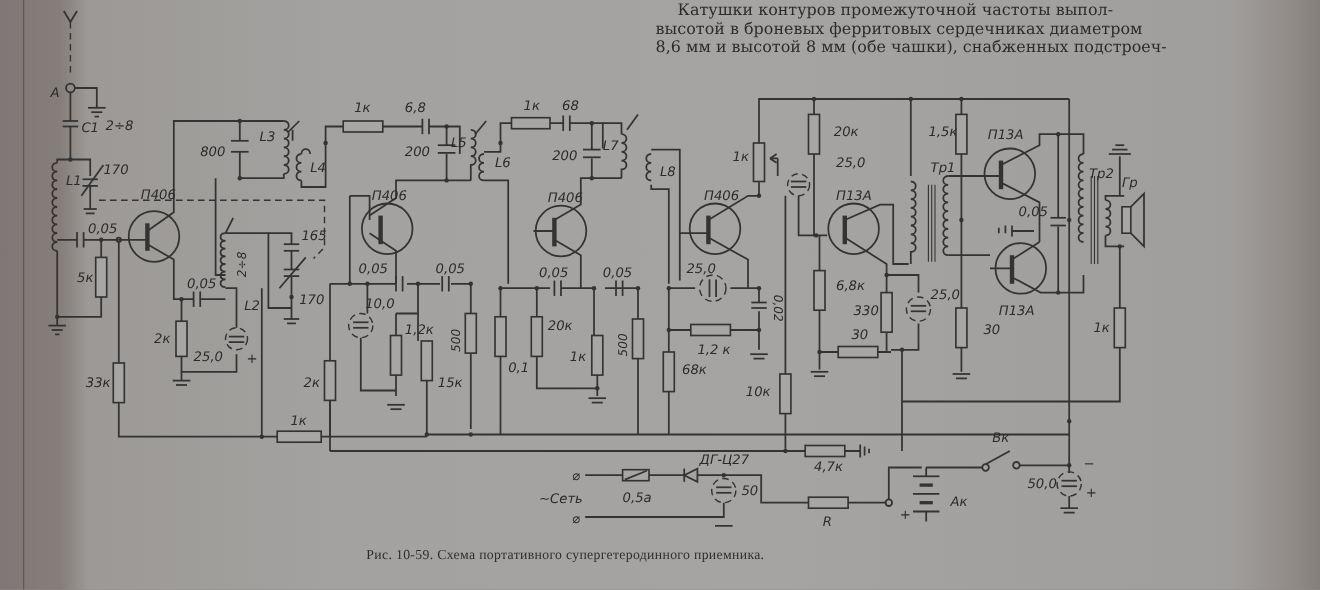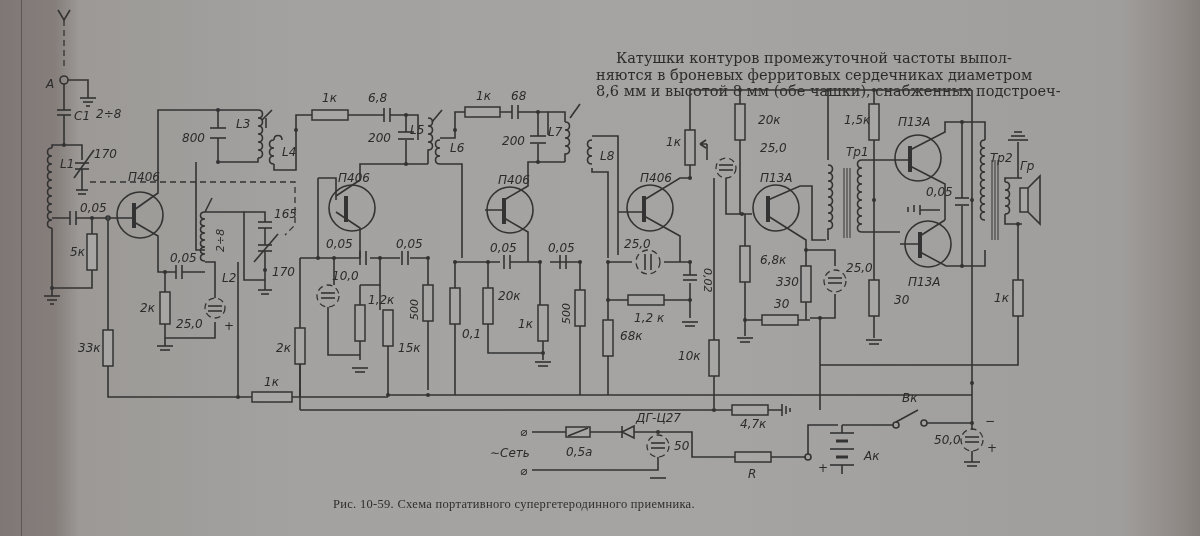--- a/index.html
+++ b/index.html
@@ -1,39 +1,39 @@
 <!DOCTYPE html>
 <html><head>
 <meta charset="utf-8">
 <style>
   html,body{margin:0;padding:0;}
   body{width:1200px;height:536px;overflow:hidden;background:#8f8b88;font-family:"DejaVu Serif","Liberation Serif",serif;}
   .page{position:absolute;left:0;top:0;width:1200px;height:536px;
         background:linear-gradient(90deg,#7e7775 0px,#857e7b 55px,#9c9996 80px,#a3a2a0 300px,#a5a4a2 700px,#a09e9c 1120px,#8f8986 1180px,#857f7c 1200px);}
   .margin-line{position:absolute;left:21px;top:0;width:1px;height:536px;background:#3a3a3a;opacity:.55;}
-  .headtext{position:absolute;left:596px;top:2px;width:440px;color:#2b2b2b;font-size:14.5px;line-height:16.5px;text-align:justify;margin-top:48px;}
+  .headtext{position:absolute;left:596px;top:2px;width:440px;color:#2b2b2b;font-size:14.5px;line-height:16.5px;text-align:justify;}
   .headtext div{white-space:nowrap;}
   .caption{position:absolute;left:333px;top:497px;color:#2e2e2e;font-size:12.5px;letter-spacing:.3px;white-space:nowrap;font-family:Liberation Serif, serif;}
   svg{position:absolute;left:0;top:0;}
   .w{stroke:#333;stroke-width:1.6;fill:none;}
   .wd{stroke:#333;stroke-width:1.3;fill:none;stroke-dasharray:6 4;}
   .r{stroke:#333;stroke-width:1.5;fill:#a7a6a4;}
   .dot{fill:#333;}
   .lbl{font-family:"DejaVu Sans","Liberation Sans",sans-serif;font-style:italic;font-size:12px;fill:#2b2b2b;}
   .lbls{font-family:"DejaVu Sans","Liberation Sans",sans-serif;font-style:italic;font-size:11px;fill:#2b2b2b;}
 </style>
 </head>
 <body>
 
 <div class="page">
   <div class="margin-line"></div>
 
   <div class="headtext">
     <div style="text-indent:20px">Катушки контуров промежуточной частоты выпол-</div>
-    <div>няются в броневых ферритовых сердечниках диаметром</div>
+    <div>высотой в броневых ферритовых сердечниках диаметром</div>
     <div>8,6 мм и высотой 8 мм (обе чашки), снабженных подстроеч-</div>
   </div>
 
   <svg width="1200" height="536" viewBox="0 0 1200 536">
 
     <g>
       <path class="w" d="M58 10 L64 20 L70 10"></path>
       <line class="wd" x1="64" y1="20" x2="64" y2="70"></line>
       <circle class="w" cx="64" cy="80" r="4"></circle>
       <text class="lbl" x="46" y="88">A</text>

